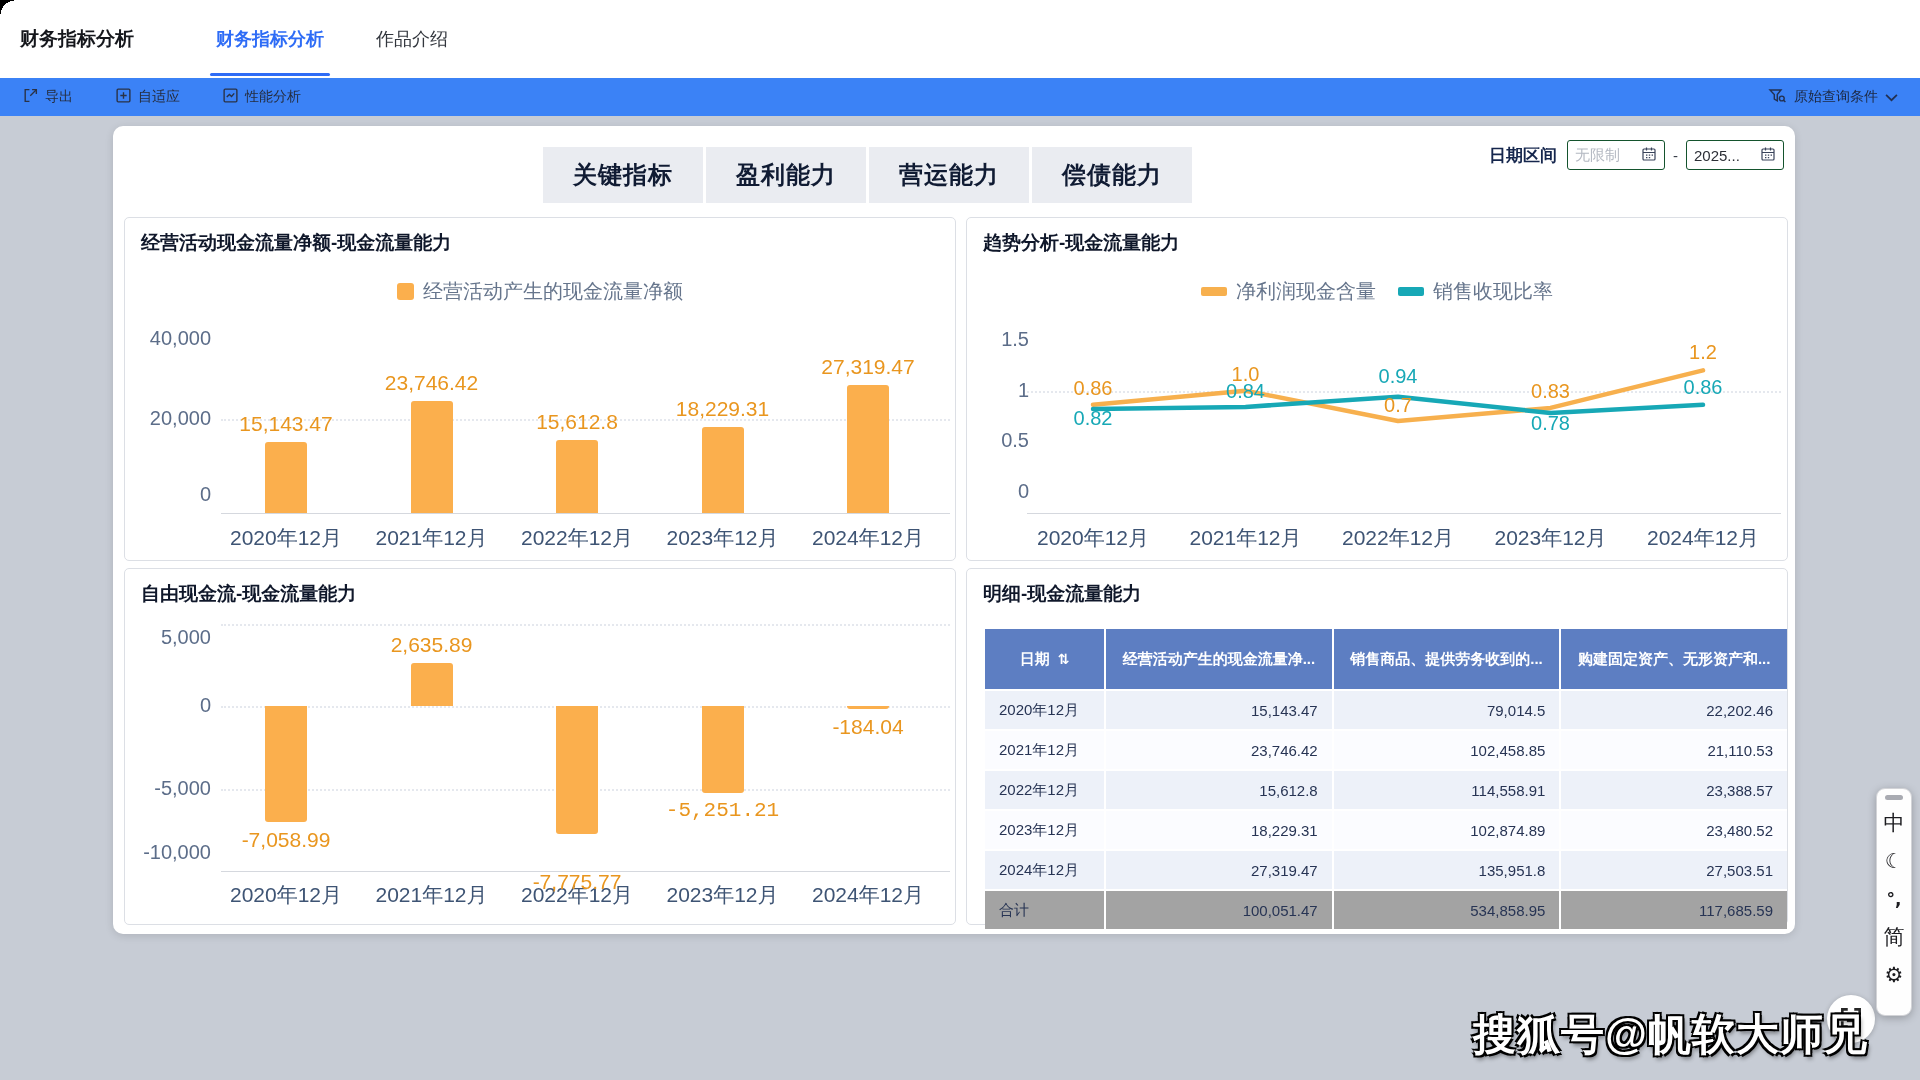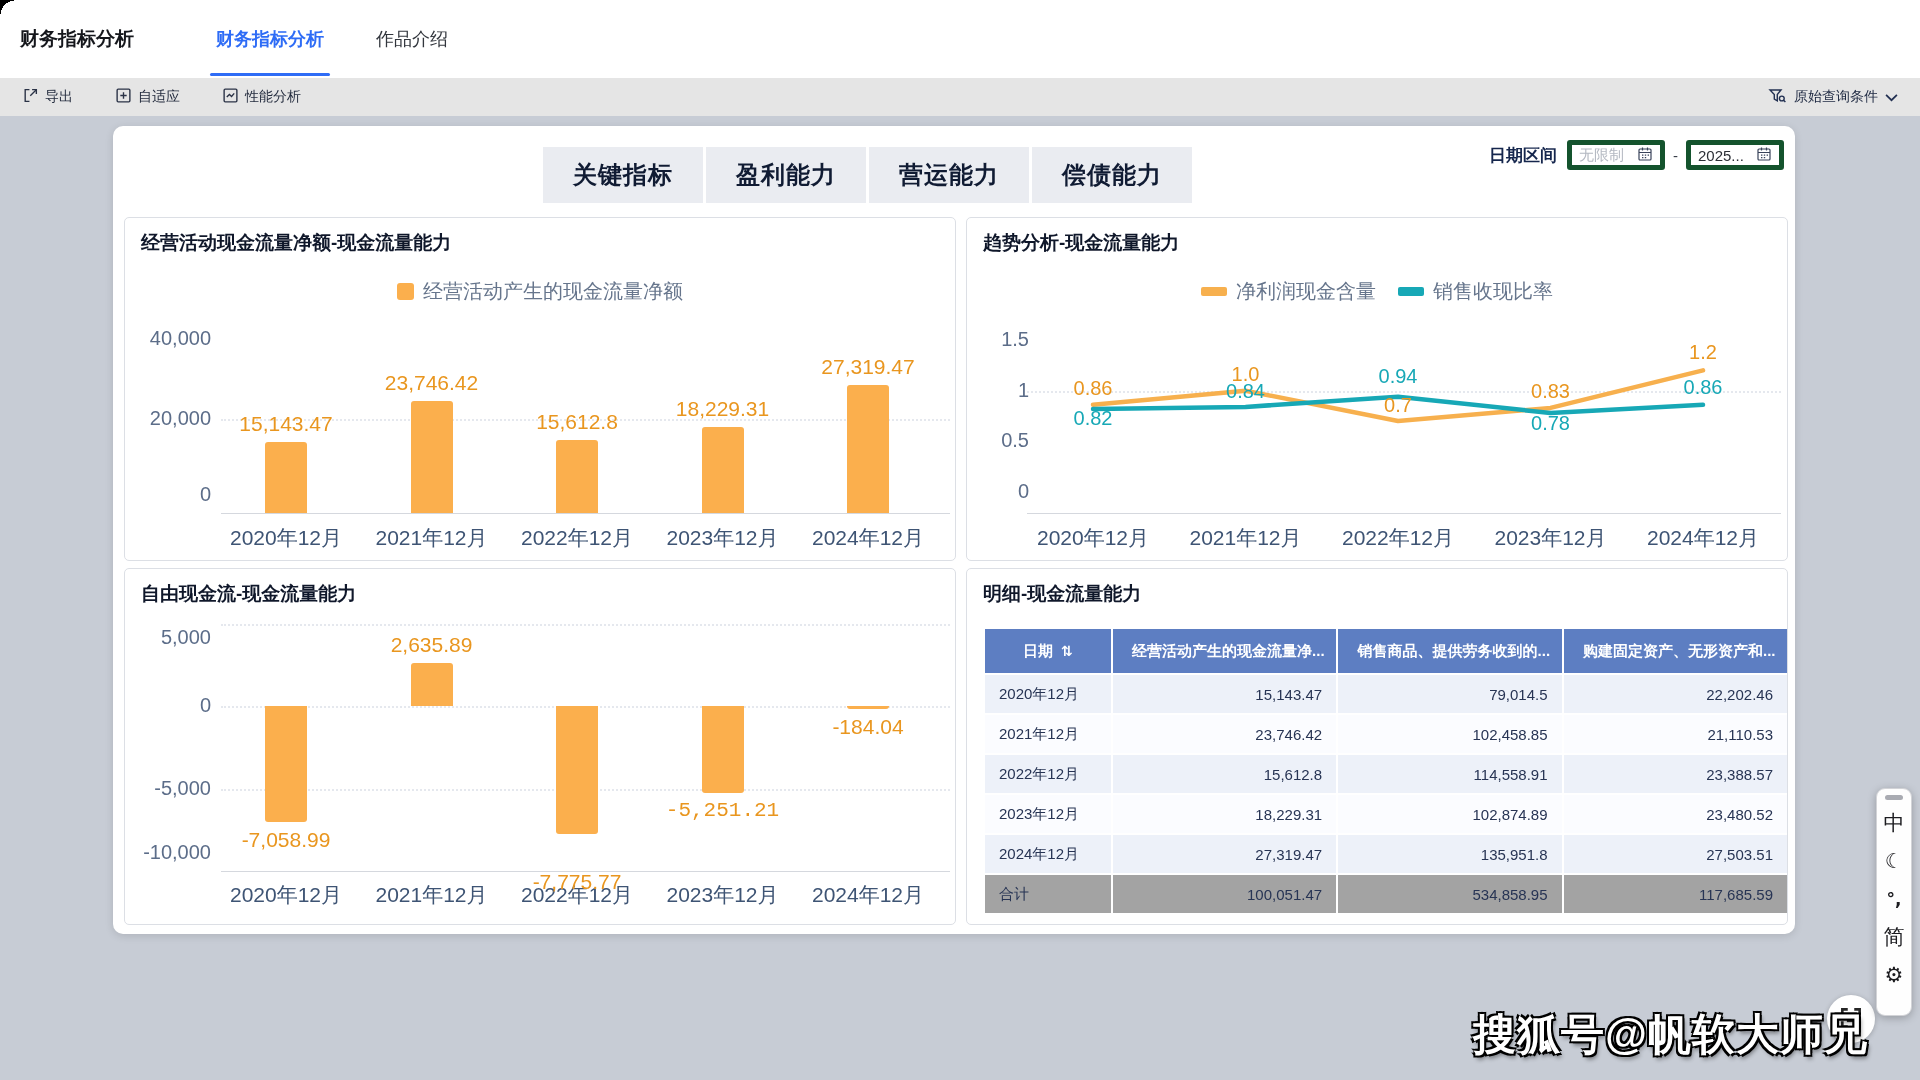--- a/index.html
+++ b/index.html
@@ -8,36 +8,36 @@
 
   
   .app-header{position:absolute;top:0;left:0;right:0;height:78px;background:#fff;display:flex;align-items:center;z-index:2}
   .window-title{margin-left:20px;font-size:19px;font-weight:700;color:#15171c}
   .header-tabs{display:flex;height:100%;margin-left:76px}
   .header-tab{position:relative;display:flex;align-items:center;margin-right:40px;font-size:18px;color:#32363d;cursor:pointer;background:none;border:none;font-family:inherit}
   .header-tab.active{color:#2e6cf6;font-weight:700}
   .header-tab.active::after{content:"";position:absolute;left:0;right:0;bottom:2px;height:3px;border-radius:2px;background:#2e6cf6}
 
   
-  .app-toolbar{position:absolute;top:78px;left:0;right:0;height:38px;background:#e5e5e5;display:flex;align-items:center;justify-content:space-between;padding:0 16px;box-sizing:border-box;z-index:2}
+  .app-toolbar{position:absolute;top:78px;left:0;right:0;height:38px;background:#3b82f6;display:flex;align-items:center;justify-content:space-between;padding:0 16px;box-sizing:border-box;z-index:2}
   .tool-group{display:flex;align-items:center;gap:30px}
   .tool-item{display:flex;align-items:center;gap:6px;font-size:14px;color:#252d3f;cursor:pointer;background:none;border:none;font-family:inherit}
   .query-cond{display:flex;align-items:center;gap:7px;font-size:14px;color:#1c2740;cursor:pointer;background:none;border:none;font-family:inherit}
 
   
   .main{position:absolute;top:116px;left:0;right:0;bottom:0;background:#c7ccd5}
   .canvas{position:absolute;left:113px;top:10px;width:1682px;height:808px;background:#fff;border-radius:10px;box-shadow:0 2px 8px rgba(0,0,0,.12)}
 
   .cat-tabs{position:absolute;left:430px;top:21px;display:flex;gap:3px}
   .cat-tab{height:56px;padding:0 30px;display:flex;align-items:center;background:#eaecf1;border:none;font-family:inherit;font-size:24px;font-weight:900;color:#101b33;cursor:pointer;letter-spacing:1px;white-space:nowrap}
   .cat-tab.active{background:#fff;color:#3d7bf8;box-shadow:0 0 8px rgba(20,40,90,.10)}
 
   .date-range{position:absolute;right:11px;top:14px;display:flex;align-items:center;gap:8px}
   .date-label{font-size:17px;font-weight:700;color:#15264d;margin-right:2px}
-  .date-input{width:98px;height:30px;box-sizing:border-box;border:5px solid #14532d;border-radius:3px;background:#fff;display:flex;align-items:center;justify-content:space-between;padding:0 7px;font-size:15px;cursor:pointer}
+  .date-input{width:98px;height:30px;box-sizing:border-box;border:1px solid #14532d;border-radius:3px;background:#fff;display:flex;align-items:center;justify-content:space-between;padding:0 7px;font-size:15px;cursor:pointer}
   .date-input .ph{color:#b4b9c2}
   .date-input .val{color:#2c2f36}
   .date-sep{color:#3a3f49;font-size:15px}
 
   
   .panel{position:absolute;background:#fff;border:1px solid #dcdfe5;border-radius:5px;box-sizing:border-box}
   .panel-tl{left:11px;top:91px;width:832px;height:344px}
   .panel-tr{left:853px;top:91px;width:822px;height:344px}
   .panel-bl{left:11px;top:442px;width:832px;height:357px}
   .panel-br{left:853px;top:442px;width:822px;height:357px}
@@ -54,21 +54,21 @@
   .axisline{position:absolute;height:0;border-top:1px solid #d5d8de}
   .y-label{position:absolute;text-align:right;font-size:20px;color:#5c6d89}
   .x-label{position:absolute;width:150px;text-align:center;font-size:21px;color:#3e5474;white-space:nowrap}
   .bar{position:absolute}
   .val-label{position:absolute;width:170px;text-align:center;font-size:21px;white-space:nowrap}
   .pt-label{position:absolute;width:90px;text-align:center;font-size:20px}
   .line-svg{position:absolute;left:0;top:0}
 
   
   .detail-table{position:absolute;left:18px;top:60px;border-collapse:separate;border-spacing:0;table-layout:fixed;font-size:15px}
-  .detail-table th{background:#5d7ec2;color:#fff;font-weight:700;height:36px;padding:4px;border-right:2px solid #fff;border-bottom:2px solid #fff;white-space:nowrap;overflow:hidden}
+  .detail-table th{background:#5d7ec2;color:#fff;font-weight:700;height:36px;padding:12px;border-right:2px solid #fff;border-bottom:2px solid #fff;white-space:nowrap;overflow:hidden}
   .detail-table td{height:38px;padding:0;border-right:2px solid #fff;border-bottom:2px solid #fff;color:#273454;white-space:nowrap;overflow:hidden}
   .detail-table th:last-child,.detail-table td:last-child{border-right:none}
   .detail-table tr:last-child td{border-bottom:none}
   th.col-date{width:140px;text-align:center}
   th.col-num{width:218px;text-align:center;padding-left:12px}
   td.c-date{padding-left:14px;text-align:left}
   td.c-num{text-align:right;padding-right:14px}
   tr.r-odd td{background:#edf1f9}
   tr.r-even td{background:#fbfcff}
   tr.r-total td{background:#a3a3a3}

